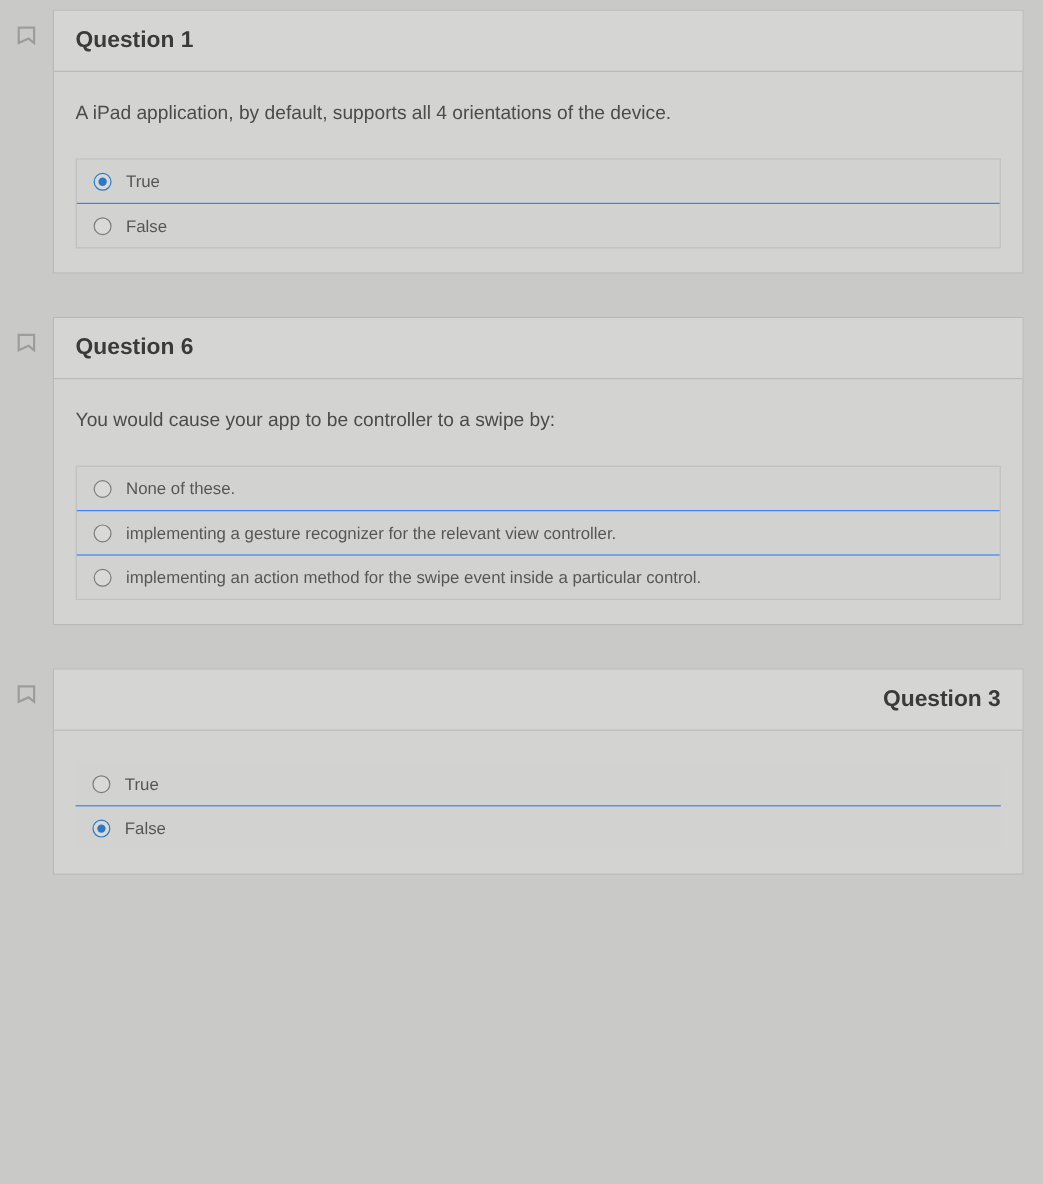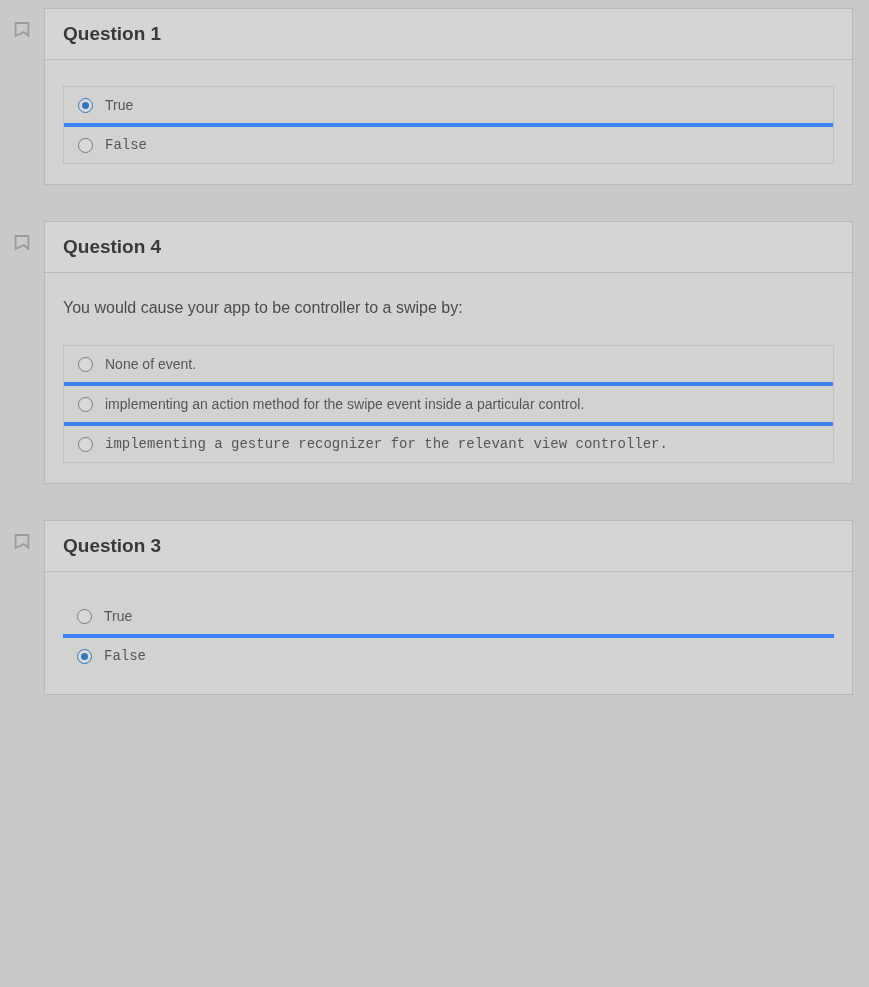--- a/index.html
+++ b/index.html
@@ -46,24 +46,24 @@
     margin-bottom: 28px;
   }
   .options {
     border: 1px solid #c0c1bf;
     background: #d2d3d1;
   }
   .option-row {
     display: flex;
     align-items: center;
     padding: 10px 14px;
-    border-bottom: 4px solid #3b82f6;
+    border-bottom: 1px solid #3b82f6;
     cursor: pointer;
   }
-  .option-row:last-child { border-bottom: none; font-family: Liberation Mono, monospace; }
+  .option-row:last-child { border-bottom: none; }
   .radio {
     width: 15px; height: 15px;
     border-radius: 50%;
     border: 1.5px solid #7c7d7b;
     margin-right: 12px;
     display: flex;
     align-items: center;
     justify-content: center;
     flex-shrink: 0;
     background: #d9dad8;
@@ -91,62 +91,63 @@
   <div class="question-block">
     <span class="flag-icon">
       <svg viewBox="0 0 24 28" width="22" height="26" fill="none" stroke="currentColor" stroke-width="2">
         <path d="M5 2 L19 2 L19 16 L14 12 L5 16 Z"></path>
       </svg>
     </span>
     <div class="q-header">
       <span class="q-title">Question 1</span>
     </div>
     <div class="q-body">
+      <div class="q-prompt">A iPad application, by default, supports all 4 orientations of the device.</div>
       <div class="options">
         <div class="option-row">
           <span class="radio selected"></span>
           <span class="option-label">True</span>
         </div>
         <div class="option-row">
           <span class="radio"></span>
           <span class="option-label">False</span>
         </div>
       </div>
     </div>
   </div>
 
   <div class="question-block">
     <span class="flag-icon">
       <svg viewBox="0 0 24 28" width="22" height="26" fill="none" stroke="currentColor" stroke-width="2">
         <path d="M5 2 L19 2 L19 16 L14 12 L5 16 Z"></path>
       </svg>
     </span>
     <div class="q-header">
-      <span class="q-title">Question 4</span>
+      <span class="q-title">Question 6</span>
     </div>
     <div class="q-body">
       <div class="q-prompt">You would cause your app to be controller to a swipe by:</div>
       <div class="options">
         <div class="option-row">
           <span class="radio"></span>
-          <span class="option-label">None of event.</span>
+          <span class="option-label">None of these.</span>
+        </div>
+        <div class="option-row">
+          <span class="radio"></span>
+          <span class="option-label">implementing a gesture recognizer for the relevant view controller.</span>
         </div>
         <div class="option-row">
           <span class="radio"></span>
           <span class="option-label">implementing an action method for the swipe event inside a particular control.</span>
         </div>
-        <div class="option-row">
-          <span class="radio"></span>
-          <span class="option-label">implementing a gesture recognizer for the relevant view controller.</span>
-        </div>
       </div>
     </div>
   </div>
 
-  <div class="question-block" style="margin-bottom:0;">
+  <div class="question-block" style="margin-bottom:0;text-align:right;">
     <span class="flag-icon">
       <svg viewBox="0 0 24 28" width="22" height="26" fill="none" stroke="currentColor" stroke-width="2">
         <path d="M5 2 L19 2 L19 16 L14 12 L5 16 Z"></path>
       </svg>
     </span>
     <div class="q-header">
       <span class="q-title">Question 3</span>
     </div>
     <div class="q-body">
       <div class="options" style="border:none;">

